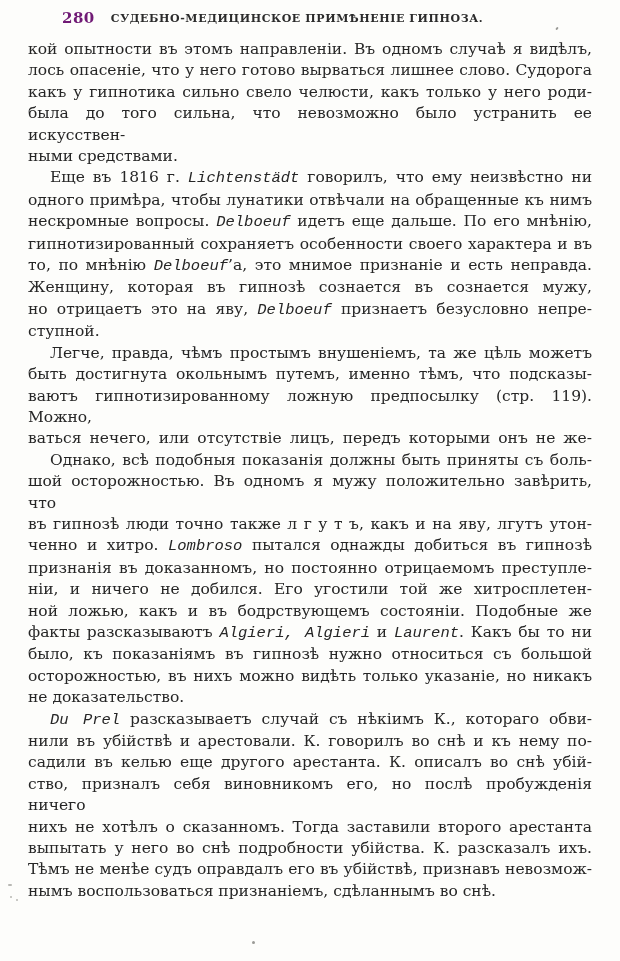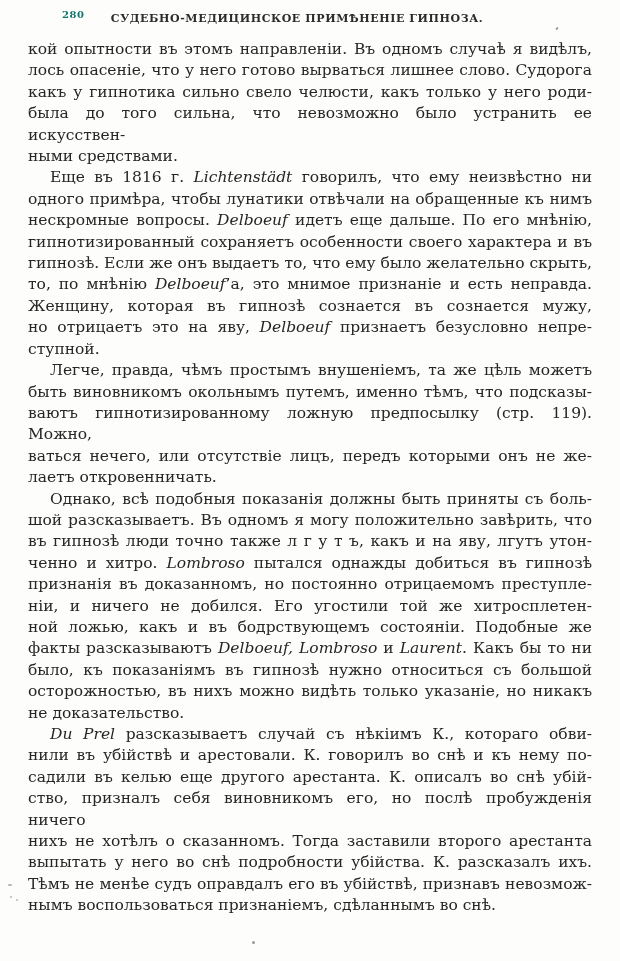--- a/index.html
+++ b/index.html
@@ -11,21 +11,21 @@
     position:relative;
     width:620px; height:961px;
     background:#fdfdfb;
     color:#262626;
     overflow:hidden;
     margin:0 auto;
   }
   .header-row { position:absolute; top:9px; left:0; right:0; height:20px; }
   .page-number {
     position:absolute; left:62px; top:0;
-    font-size:10px; font-weight:bold; color:#0f766e;
+    font-size:15px; font-weight:bold; color:#701a75;
     letter-spacing:0.5px;
   }
   .running-title {
     position:absolute; left:0; right:50px; top:3px;
     text-align:center;
     font-size:11px; font-weight:bold;
     letter-spacing:0.6px;
     color:#2b2b2b;
     white-space:nowrap;
     padding-left:24px;
@@ -36,21 +36,21 @@
     text-align:justify;
   }
   .para { margin:0; }
   .line {
     text-align:justify;
     text-align-last:justify;
     white-space:normal;
   }
   .line.last { text-align-last:left; }
   .line.first { text-indent:22px; }
-  i { font-style:italic; }
+  i { font-style:italic;font-family:Liberation Mono, monospace; }
   .speck {
     position:absolute; background:#9a9a96; border-radius:50%;
     width:3px; height:3px;
   }
   .speck.s1 { left:501px; top:47px; width:2px; height:2px; }
   .speck.s2 { left:556px; top:27px; width:2px; height:3px; transform:rotate(40deg); border-radius:1px; }
   .speck.s3 { left:252px; top:941px; }
   .speck.s4 { left:8px; top:884px; width:4px; height:2px; border-radius:1px; opacity:.7; }
   .speck.s5 { left:10px; top:896px; width:2px; height:2px; opacity:.7; }
   .speck.s6 { left:16px; top:899px; width:2px; height:2px; opacity:.7; }
@@ -71,42 +71,40 @@
         <div class="line">лось опасеніе, что у него готово вырваться лишнее слово. Судорога</div>
         <div class="line">какъ у гипнотика сильно свело челюсти, какъ только у него роди-</div>
         <div class="line">была до того сильна, что невозможно было устранить ее искусствен-</div>
         <div class="line last">ными средствами.</div>
       </div>
       <div class="para">
         <div class="line first">Еще въ 1816 г. <i>Lichtenstädt</i> говорилъ, что ему неизвѣстно ни</div>
         <div class="line">одного примѣра, чтобы лунатики отвѣчали на обращенные къ нимъ</div>
         <div class="line">нескромные вопросы. <i>Delboeuf</i> идетъ еще дальше. По его мнѣнію,</div>
         <div class="line">гипнотизированный сохраняетъ особенности своего характера и въ</div>
-        <div class="line">гипнозѣ. Если же онъ выдаетъ то, что ему было желательно скрыть,</div>
         <div class="line">то, по мнѣнію <i>Delboeuf</i>’а, это мнимое признаніе и есть неправда.</div>
         <div class="line">Женщину, которая въ гипнозѣ сознается въ сознается мужу,</div>
         <div class="line">но отрицаетъ это на яву, <i>Delboeuf</i> признаетъ безусловно непре-</div>
         <div class="line last">ступной.</div>
       </div>
       <div class="para">
         <div class="line first">Легче, правда, чѣмъ простымъ внушеніемъ, та же цѣль можетъ</div>
-        <div class="line">быть виновникомъ окольнымъ путемъ, именно тѣмъ, что подсказы-</div>
+        <div class="line">быть достигнута окольнымъ путемъ, именно тѣмъ, что подсказы-</div>
         <div class="line">ваютъ гипнотизированному ложную предпосылку (стр. 119). Можно,</div>
         <div class="line">ваться нечего, или отсутствіе лицъ, передъ которыми онъ не же-</div>
-        <div class="line last">лаетъ откровенничать.</div>
       </div>
       <div class="para">
         <div class="line first">Однако, всѣ подобныя показанія должны быть приняты съ боль-</div>
-        <div class="line">шой разсказываетъ. Въ одномъ я могу положительно завѣрить, что</div>
+        <div class="line">шой осторожностью. Въ одномъ я мужу положительно завѣрить, что</div>
         <div class="line">въ гипнозѣ люди точно также л г у т ъ, какъ и на яву, лгутъ утон-</div>
         <div class="line">ченно и хитро. <i>Lombroso</i> пытался однажды добиться въ гипнозѣ</div>
         <div class="line">признанія въ доказанномъ, но постоянно отрицаемомъ преступле-</div>
         <div class="line">ніи, и ничего не добился. Его угостили той же хитросплетен-</div>
         <div class="line">ной ложью, какъ и въ бодрствующемъ состояніи. Подобные же</div>
-        <div class="line">факты разсказываютъ <i>Delboeuf, Lombroso</i> и <i>Laurent</i>. Какъ бы то ни</div>
+        <div class="line">факты разсказываютъ <i>Algieri, Algieri</i> и <i>Laurent</i>. Какъ бы то ни</div>
         <div class="line">было, къ показаніямъ въ гипнозѣ нужно относиться съ большой</div>
         <div class="line">осторожностью, въ нихъ можно видѣть только указаніе, но никакъ</div>
         <div class="line last">не доказательство.</div>
       </div>
       <div class="para">
         <div class="line first"><i>Du Prel</i> разсказываетъ случай съ нѣкіимъ К., котораго обви-</div>
         <div class="line">нили въ убійствѣ и арестовали. К. говорилъ во снѣ и къ нему по-</div>
         <div class="line">садили въ келью еще другого арестанта. К. описалъ во снѣ убій-</div>
         <div class="line">ство, призналъ себя виновникомъ его, но послѣ пробужденія ничего</div>
         <div class="line">нихъ не хотѣлъ о сказанномъ. Тогда заставили второго арестанта</div>

